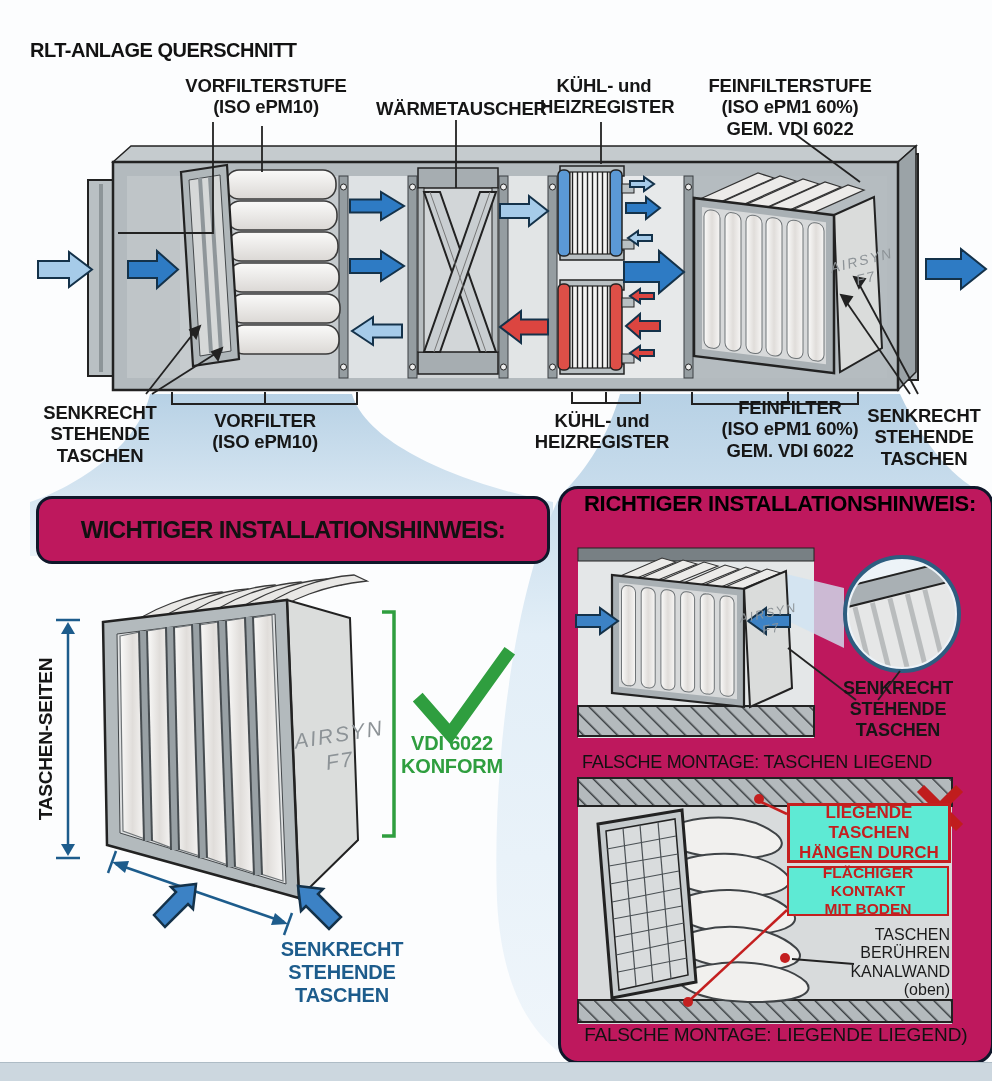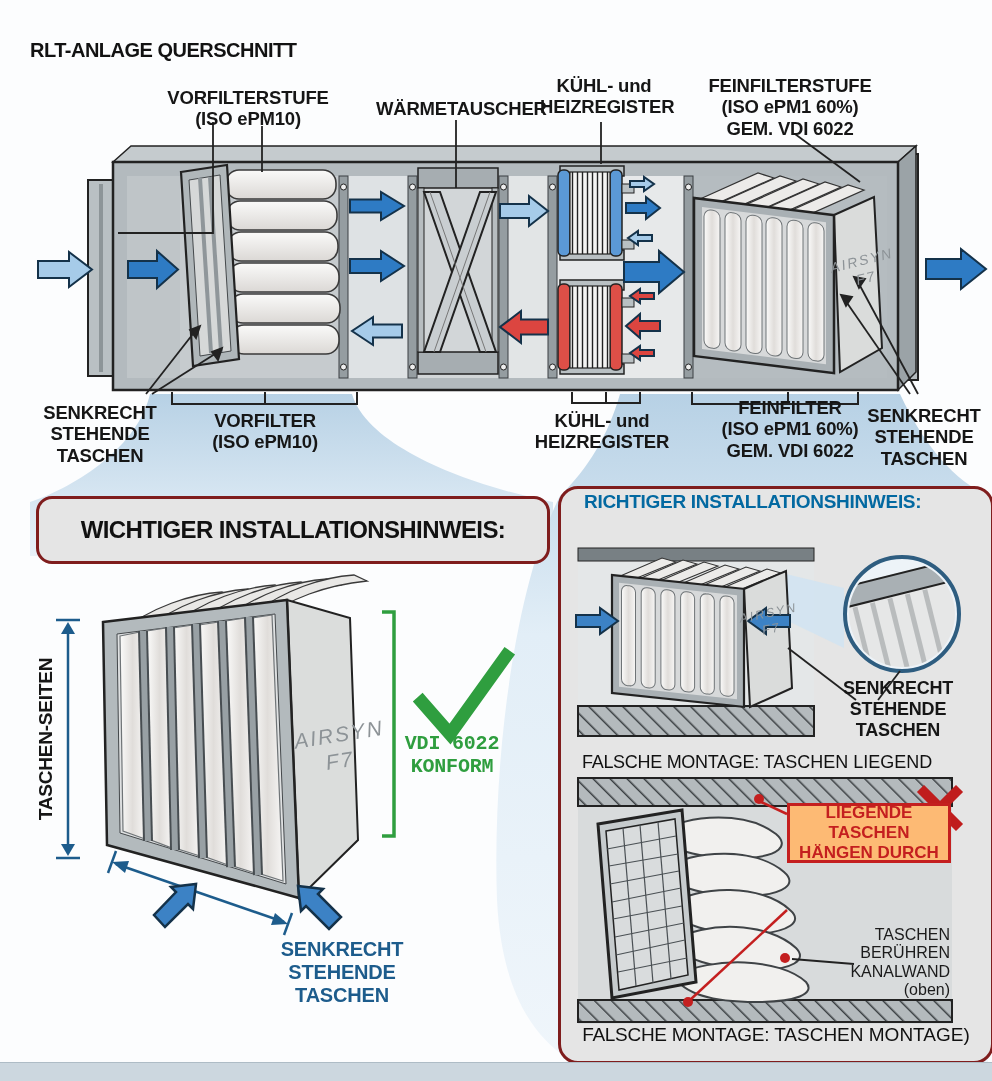--- a/index.html
+++ b/index.html
@@ -5,38 +5,38 @@
   html,body{margin:0;padding:0;background:#fff;}
   .stage{position:relative;width:992px;height:1081px;background:#fcfdfe;overflow:hidden;
          font-family:"Liberation Sans","DejaVu Sans",sans-serif;}
   .layer{position:absolute;left:0;top:0;pointer-events:none;}
   .lbl{position:absolute;font-weight:700;color:#161616;text-align:center;
        white-space:pre-line;line-height:1.16;letter-spacing:-0.2px;font-size:18.5px;}
   .lbl.leftal{text-align:left;}
   .title{position:absolute;left:30px;top:39px;font-size:20px;font-weight:700;
          letter-spacing:-0.5px;color:#121212;}
   .navy{color:#1d5c8c;}
-  .green{color:#2f9e3f;font-family:Liberation Mono, monospace;}
+  .green{color:#2f9e3f;}
   .brand{position:absolute;color:#8d9397;font-weight:400;letter-spacing:2px;
          white-space:pre-line;text-align:center;line-height:1.25;font-style:italic;}
-  .panel-box{position:absolute;background:#e5e5e5;border:3px solid #7f1d1d;}
+  .panel-box{position:absolute;background:#be185d;border:3px solid #0f172a;}
   .lp-box{left:36px;top:496px;width:508px;height:62px;border-radius:16px;
           display:flex;align-items:center;justify-content:center;}
   .lp-title{font-size:24px;font-weight:900;letter-spacing:-0.6px;color:#111;}
   .rp-box{left:558px;top:486px;width:430px;height:572px;border-radius:20px;}
-  .rp-title{position:absolute;left:584px;top:491px;width:392px;font-size:19px;
-            font-weight:900;color:#0369a1;letter-spacing:-0.3px;}
+  .rp-title{position:absolute;left:584px;top:491px;width:392px;font-size:22px;
+            font-weight:900;color:#000000;letter-spacing:-0.3px;}
   .rp-sub{position:absolute;left:584px;top:513px;width:392px;font-size:17px;
           font-weight:400;color:#222;letter-spacing:-0.2px;}
   .rp-heading{position:absolute;left:582px;top:752px;width:390px;font-size:18px;color:#111;}
   .rp-caption{position:absolute;left:582px;top:1024px;width:388px;font-size:19px;
               color:#111;text-align:center;}
   .b{font-weight:400;letter-spacing:-0.3px;}
   .keep{white-space:pre;}
-  .callout{position:absolute;background:#fdba74;border:3px solid #c41f1f;color:#c41f1f;
+  .callout{position:absolute;background:#5eead4;border:3px solid #c41f1f;color:#c41f1f;
            display:flex;align-items:center;justify-content:center;text-align:center;
            white-space:pre-line;line-height:1.18;}
   .note{position:absolute;left:828px;top:926px;width:122px;font-size:16px;color:#1b1b1b;
         text-align:right;white-space:pre-line;line-height:1.15;}
   .bottom-strip{position:absolute;left:0;top:1062px;width:992px;height:19px;
                 background:#ccd7df;border-top:1px solid #aebcc6;}
   .rot{transform-origin:center center;}
 </style>
 </head>
 <body>
@@ -361,21 +361,21 @@
         <line x1="787" y1="910" x2="690" y2="1000" stroke="#c41f1f" stroke-width="2.5"></line>
         <circle cx="688" cy="1002" r="5" fill="#c41f1f"></circle>
         <circle cx="785" cy="958" r="5" fill="#c41f1f"></circle>
         <line x1="854" y1="964" x2="792" y2="959" stroke="#222" stroke-width="1.8"></line>
       </g>
     </g>
   </svg>
 
   <div class="title">RLT-ANLAGE QUERSCHNITT</div>
 
-  <div class="lbl" style="left:164px;top:75px;width:168px;margin-top:12px;">VORFILTERSTUFE
+  <div class="lbl" style="left:182px;top:75px;width:168px;">VORFILTERSTUFE
 (ISO ePM10)</div>
   <div class="lbl" style="left:376px;top:98px;width:158px;">WÄRMETAUSCHER</div>
   <div class="lbl" style="left:540px;top:75px;width:128px;">KÜHL- und
 HEIZREGISTER</div>
   <div class="lbl" style="left:702px;top:75px;width:176px;">FEINFILTERSTUFE
 (ISO ePM1 60%)
 GEM. VDI 6022</div>
 
   <div class="lbl" style="left:36px;top:402px;width:128px;">SENKRECHT
 STEHENDE
@@ -407,22 +407,24 @@
   <div class="brand rot" style="left:740px;top:606px;width:60px;font-size:12.5px;transform:rotate(-11deg);">AIRSYN
 F7</div>
   <div class="lbl" style="left:836px;top:678px;width:124px;font-size:18px;">SENKRECHT
 STEHENDE
 TASCHEN</div>
   <div class="rp-heading">
     <span class="b">FALSCHE MONTAGE:</span><span class="keep"> TASCHEN LIEGEND</span>
   </div>
   <div class="callout" style="left:787px;top:803px;width:158px;height:54px;font-size:17px;font-weight:700;">LIEGENDE TASCHEN
 HÄNGEN DURCH</div>
+  <div class="callout" style="left:787px;top:866px;width:158px;height:46px;font-size:15.5px;font-weight:700;border-width:2.5px;">FLÄCHIGER KONTAKT
+MIT BODEN</div>
   <div class="note">TASCHEN
 BERÜHREN
 KANALWAND
 (oben)</div>
   <div class="rp-caption">
-    <span class="b">FALSCHE MONTAGE:</span><span class="keep"> TASCHEN MONTAGE)</span>
+    <span class="b">FALSCHE MONTAGE:</span><span class="keep"> LIEGENDE LIEGEND)</span>
   </div>
 
   <div class="bottom-strip"></div>
 </div>
 
 </body></html>

